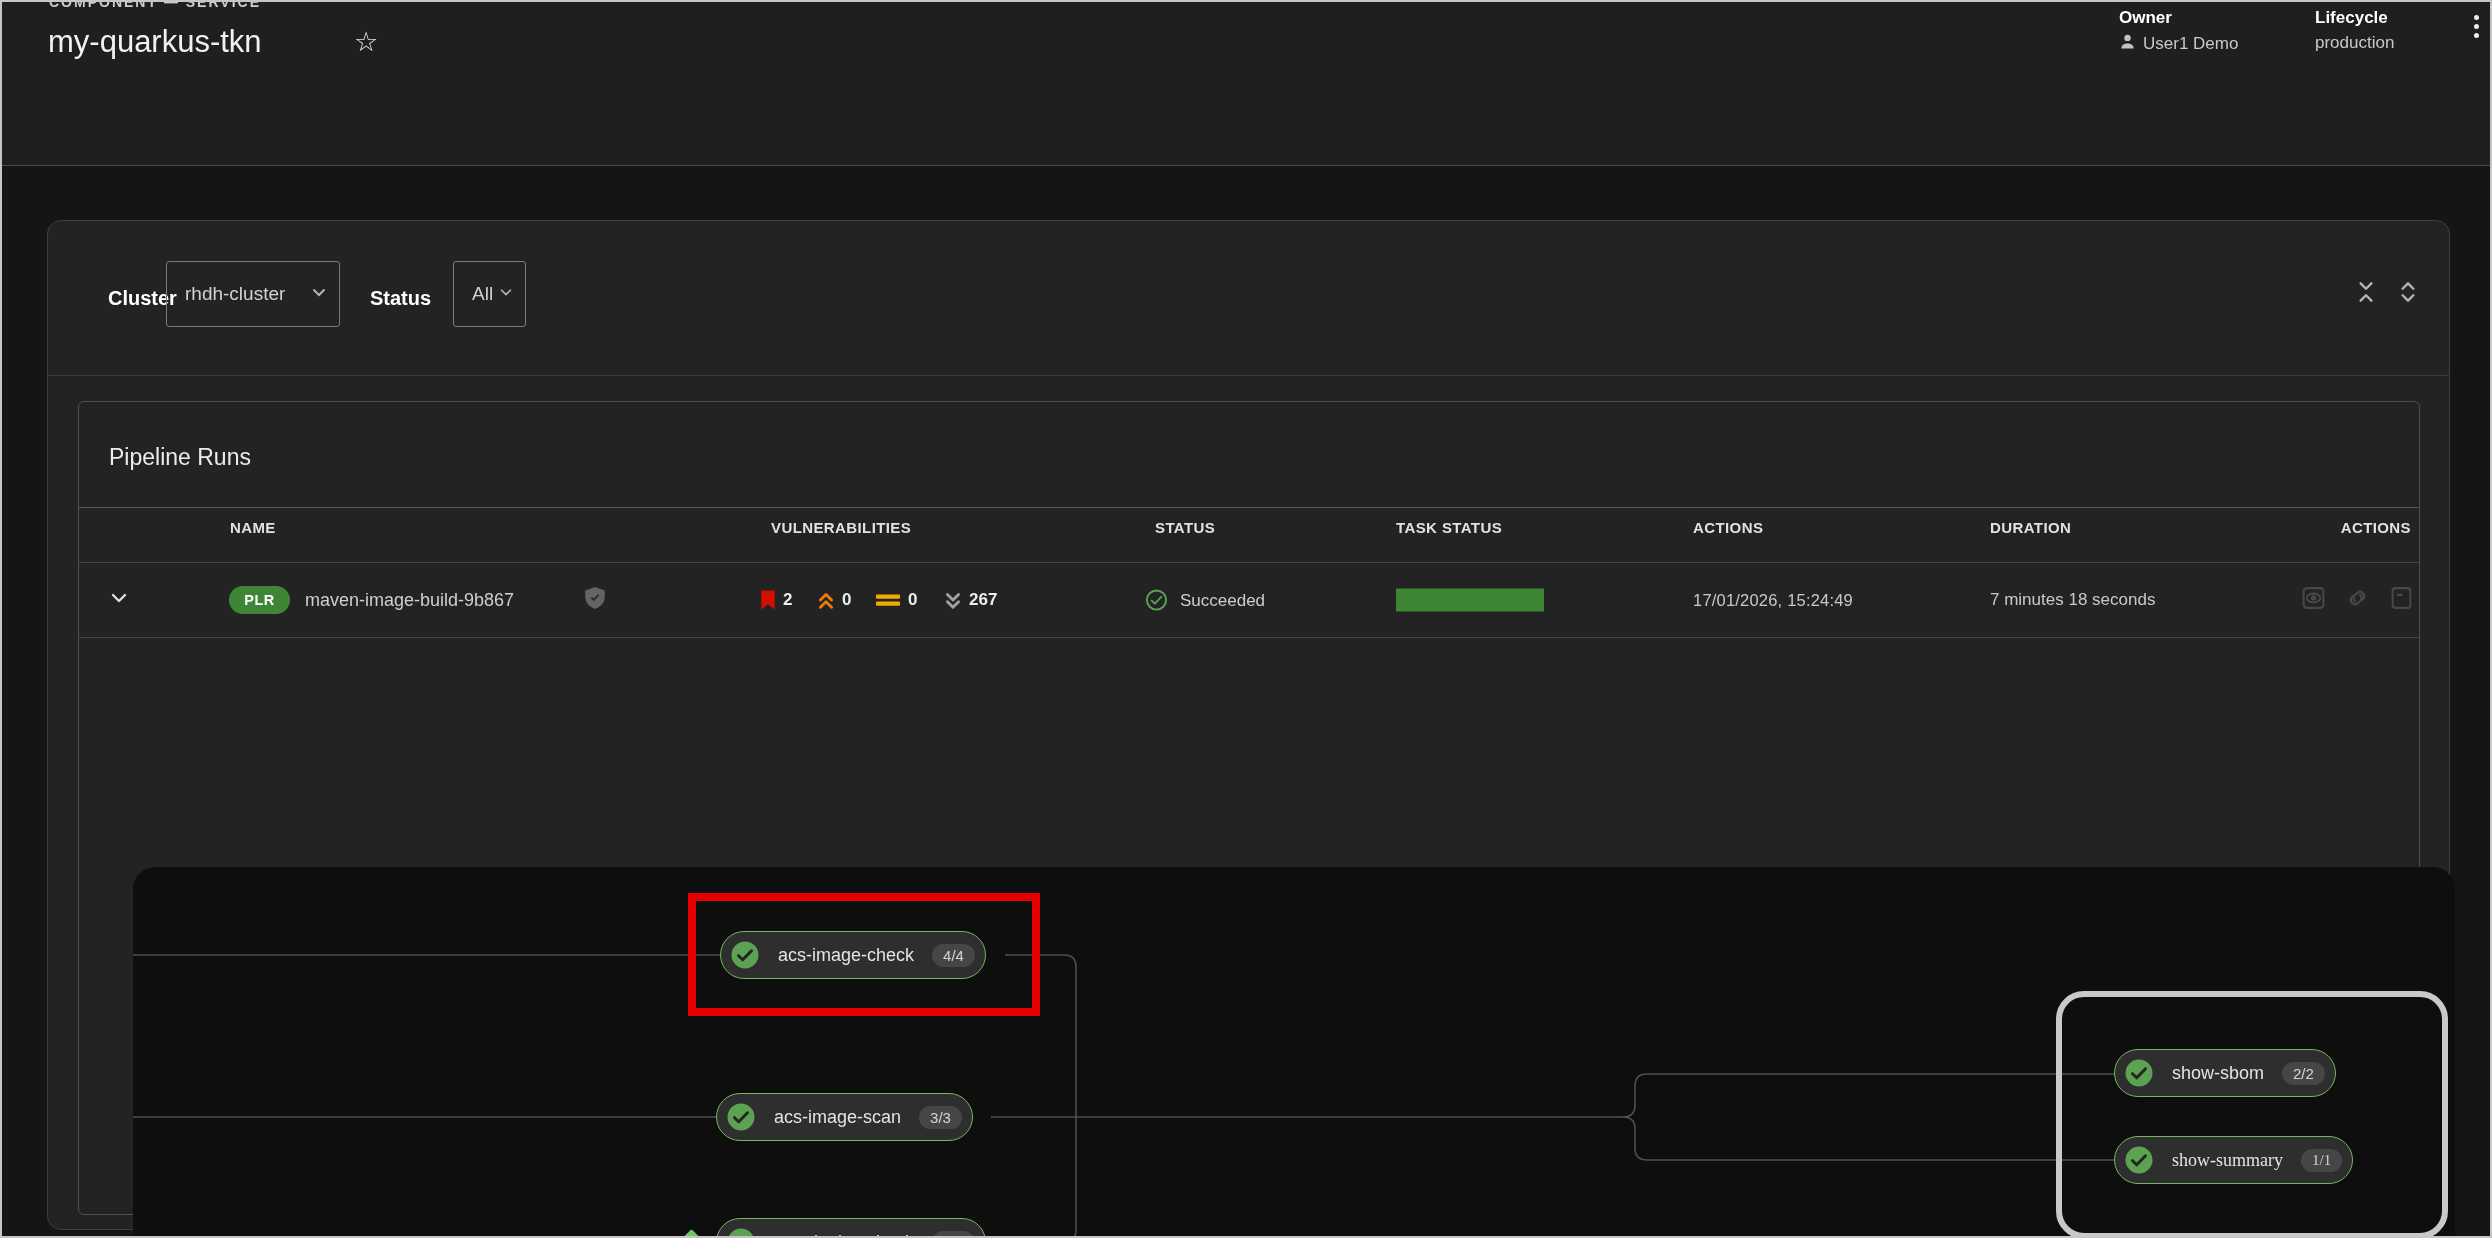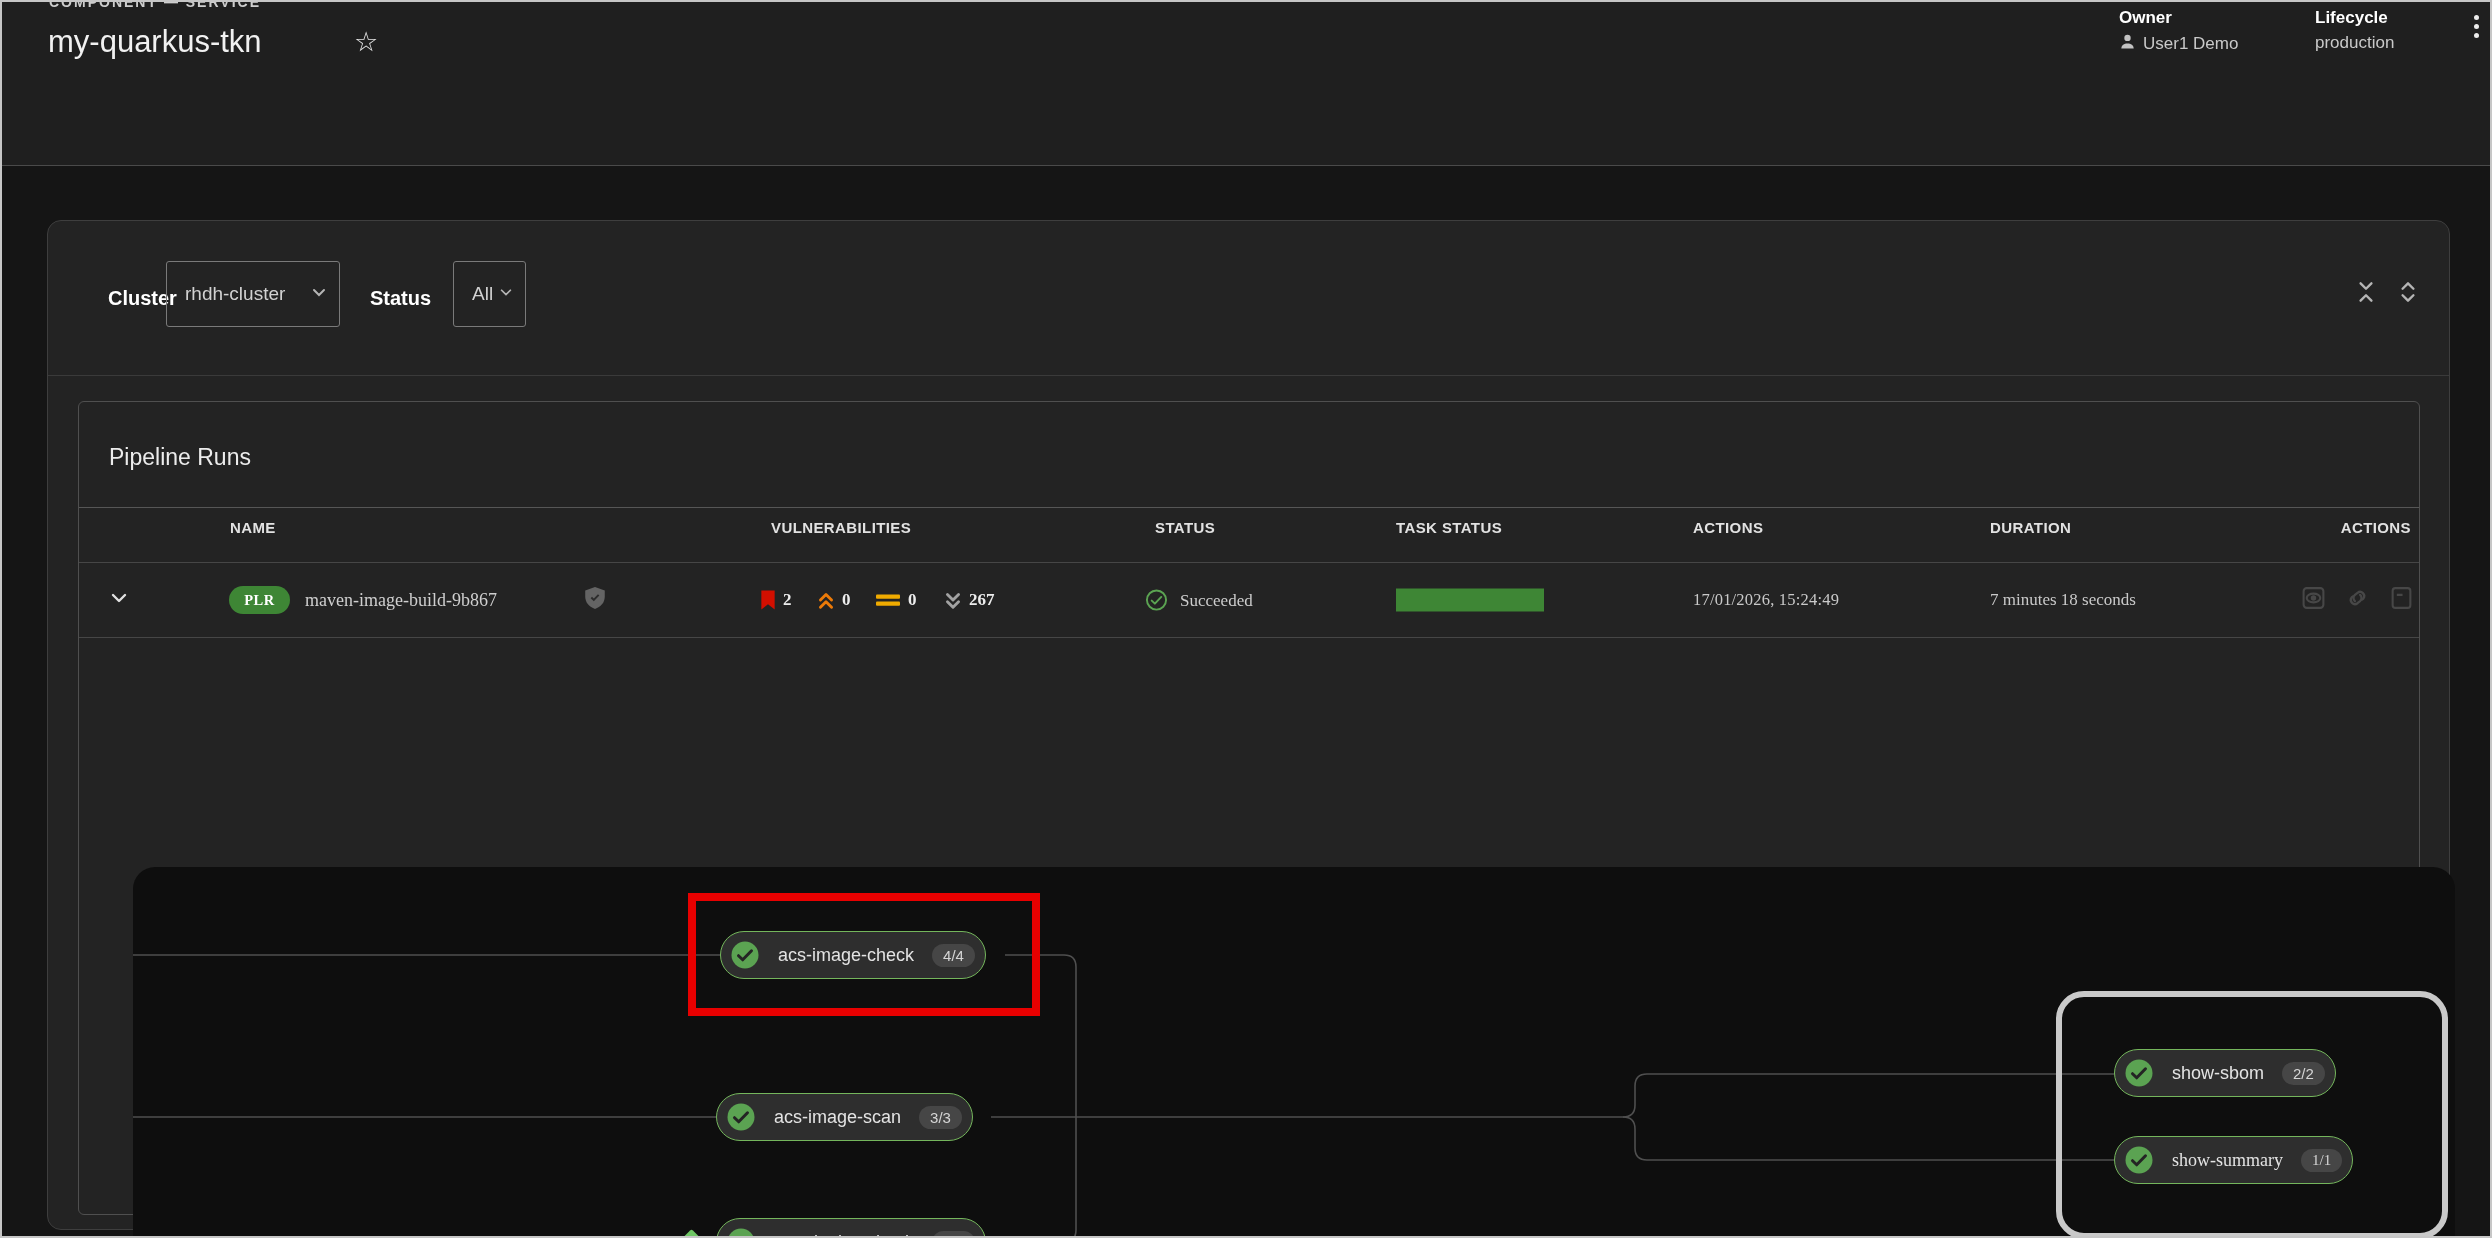--- a/index.html
+++ b/index.html
@@ -52,21 +52,21 @@
   .clear-btn{ margin-right:4px; cursor:pointer; }
   
   .tbl-topline{ position:absolute; left:0; top:105px; width:100%; height:1px; background:#565656; }
   .th{ position:absolute; top:117px; font-size:15px; font-weight:bold; letter-spacing:.4px; color:#e2e2e2; }
   .th-name{ left:151px; } .th-vuln{ left:692px; } .th-status{ left:1076px; }
   .th-task{ left:1317px; } .th-started{ left:1614px; } .th-duration{ left:1911px; }
   .th-actions{ left:2215px; width:117px; text-align:right; }
   .th-bottomline{ position:absolute; left:0; top:160px; width:100%; height:1px; background:#464646; }
   .row{ position:absolute; left:0; top:161px; width:100%; height:74px; }
   .row-bottomline{ position:absolute; left:0; top:235px; width:100%; height:1px; background:#464646; }
-  .rowc{ position:absolute; top:50%; transform:translateY(-50%);font-family:Liberation Serif, serif; }
+  .rowc{ position:absolute; top:50%; transform:translateY(-50%); }
   .expand-chevron{ left:30px; cursor:pointer; }
   .plr-badge{ left:150px; width:61px; height:28px; border-radius:14px; background:#3e8635;
     color:#fff; font-size:14.5px; font-weight:bold; display:flex; align-items:center; justify-content:center; letter-spacing:.5px; }
   .run-name{ left:226px; font-size:18px; color:#cfcfcf; }
   .name-shield{ left:506px; }
   .vuln{ display:flex; align-items:center; gap:7px; }
   .v-crit{ left:681px; } .v-imp{ left:738px; } .v-mod{ left:796px; } .v-low{ left:865px; }
   .vcount{ font-size:17px; font-weight:bold; color:#ededed; }
   .status-cell{ left:1066px; display:flex; align-items:center; gap:12px; font-size:17px; color:#cdcdcd; }
   .task-bar{ left:1317px; width:148px; height:23px; background:#3e8635; }

